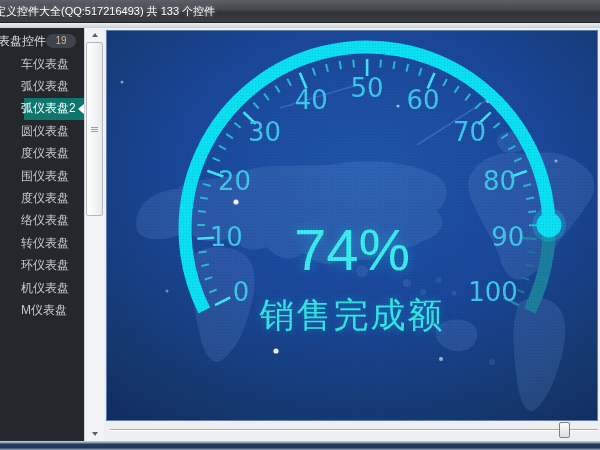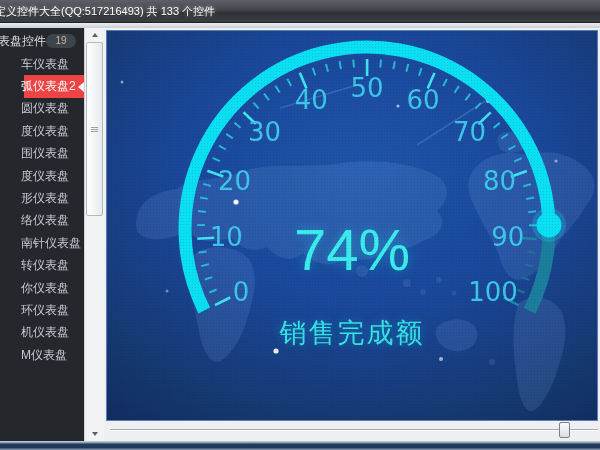--- a/index.html
+++ b/index.html
@@ -15,21 +15,21 @@
     background:linear-gradient(180deg,#eceef1,#c9cfd6);}
   
   .sidebar{position:absolute;left:0;top:28px;width:84px;height:413px;background:#24272b;overflow:hidden;}
   .sb-header{height:24px;display:flex;align-items:center;justify-content:center;padding:1px 7px 0 2px;}
   .sb-title{font-size:12px;color:#dcdfe2;margin-left:-5px;white-space:nowrap;}
   .sb-badge{min-width:14px;padding:1px 8px;border-radius:8px;background:#3e444c;color:#cbb394;
     font-size:10px;text-align:center;line-height:12px;}
   .sb-item{height:22.4px;display:flex;align-items:center;position:relative;padding-left:2px;
     font-size:12px;color:#c6cad0;white-space:nowrap;cursor:default;margin-left:24px;}
   .sb-item span{margin-left:-5px;}
-  .sb-item.selected{background:#ef4444;color:#ffffff;}
+  .sb-item.selected{background:#0f766e;color:#ffffff;}
   .sel-arrow{position:absolute;right:0;top:50%;margin-top:-5px;width:0;height:0;
     border-top:5px solid transparent;border-bottom:5px solid transparent;border-right:6px solid #fff;}
   
   .vscroll{position:absolute;left:84px;top:28px;width:20px;height:413px;background:#f2f3f5;
     border-left:1px solid #cfd1d4;box-sizing:border-box;}
   .vs-btn{position:absolute;left:0;width:19px;height:14px;display:flex;align-items:center;justify-content:center;}
   .vs-up{top:0;}  .vs-down{bottom:0;}
   .tri-up{width:0;height:0;border-left:3.5px solid transparent;border-right:3.5px solid transparent;
     border-bottom:4.5px solid #5d6165;}
   .tri-down{width:0;height:0;border-left:3.5px solid transparent;border-right:3.5px solid transparent;
@@ -42,22 +42,22 @@
   .main{position:absolute;left:104px;top:28px;width:496px;height:415px;background:#edeff1;}
   .panel{position:absolute;left:2px;top:2px;width:492px;height:391px;box-sizing:border-box;
     border:1px solid #5d7cb6;overflow:hidden;
     background:radial-gradient(ellipse 430px 330px at 52% 36%,#1e55a8 0%,#1a479a 42%,#15386f 78%,#112a5c 100%);}
   .panel::after{content:'';position:absolute;inset:0;z-index:3;pointer-events:none;
     background-image:radial-gradient(rgba(5,15,45,.5) 0.6px,transparent 1px);background-size:3px 3px;opacity:.22;}
   .panel svg{position:absolute;left:0;top:0;z-index:1;}
   .gauge-value{position:absolute;left:0;right:0;top:189px;z-index:2;text-align:center;
     font-size:58px;line-height:60px;font-weight:400;color:#3aecec;
     text-shadow:0 0 12px rgba(20,225,240,.4);}
-  .gauge-caption{position:absolute;left:0;right:0;top:282px;z-index:2;text-align:center;
-    font-size:27px;line-height:40px;letter-spacing:2px;color:#35e3e3;
+  .gauge-caption{position:absolute;left:0;right:0;top:264px;z-index:2;text-align:center;
+    font-size:35px;line-height:40px;letter-spacing:2px;color:#35e3e3;
     text-shadow:0 0 10px rgba(20,225,240,.35);}
   
   .hslider{position:absolute;left:0;top:393px;width:496px;height:20px;}
   .groove{position:absolute;left:6px;right:2px;top:8px;height:1px;background:#a6acb2;
     border-bottom:1px solid #ffffff;}
   .sthumb{position:absolute;left:455px;top:1px;width:11px;height:16px;border-radius:2px;
     background:linear-gradient(180deg,#f9fafa,#dcdfe2);border:1px solid #7e8287;box-sizing:border-box;}
   
   .bottom-border{position:absolute;left:0;top:441px;width:600px;height:9px;
     background:linear-gradient(180deg,#cfd6dd 0%,#92a5bb 16%,#243b60 36%,#203757 72%,#8fa3ba 100%);}
@@ -74,50 +74,44 @@
 
   <div class="sidebar">
     <div class="sb-header">
       <span class="sb-title">表盘控件</span>
       <span class="sb-badge">19</span>
     </div>
     <div class="sb-list">
         <div class="sb-item">
           <span>车仪表盘</span>
         </div>
+        <div class="sb-item">
+          <span>弧仪表盘</span>
+        </div>
         <div class="sb-item selected">
           <span>弧仪表盘2</span>
           <i class="sel-arrow"></i>
         </div>
         <div class="sb-item">
           <span>圆仪表盘</span>
         </div>
         <div class="sb-item">
           <span>度仪表盘</span>
         </div>
         <div class="sb-item">
           <span>围仪表盘</span>
         </div>
         <div class="sb-item">
           <span>度仪表盘</span>
         </div>
         <div class="sb-item">
-          <span>形仪表盘</span>
-        </div>
-        <div class="sb-item">
           <span>络仪表盘</span>
         </div>
         <div class="sb-item">
-          <span>南针仪表盘</span>
-        </div>
-        <div class="sb-item">
           <span>转仪表盘</span>
-        </div>
-        <div class="sb-item">
-          <span>你仪表盘</span>
         </div>
         <div class="sb-item">
           <span>环仪表盘</span>
         </div>
         <div class="sb-item">
           <span>机仪表盘</span>
         </div>
         <div class="sb-item">
           <span>M仪表盘</span>
         </div>

